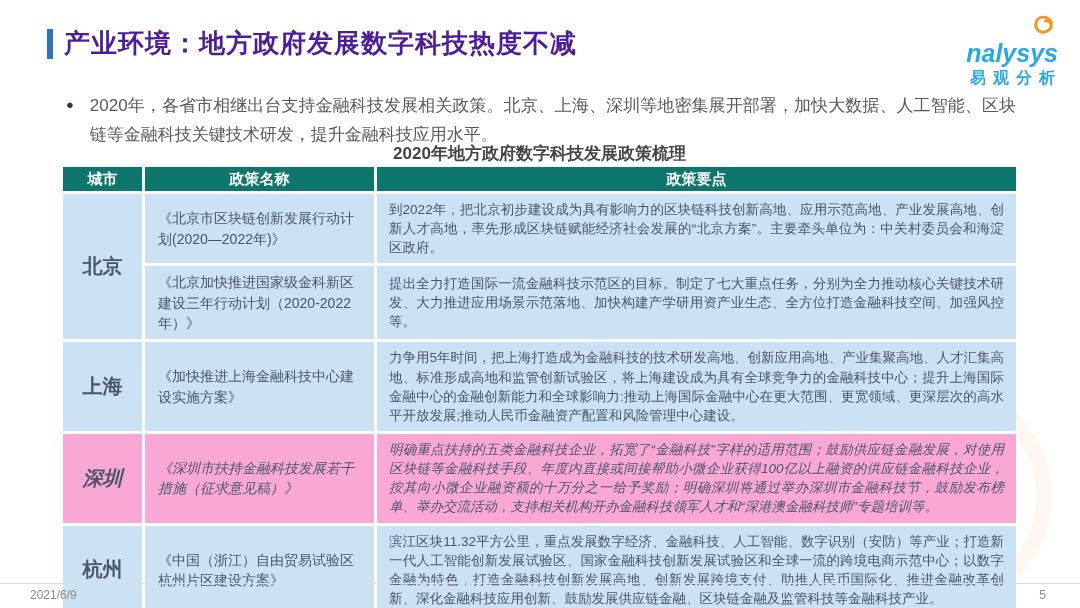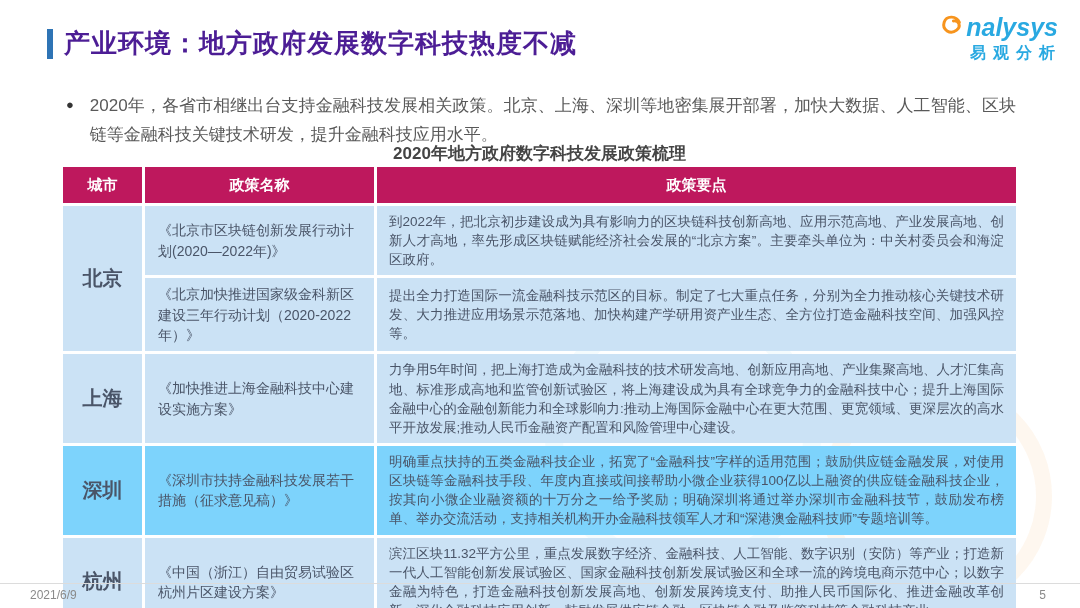--- a/index.html
+++ b/index.html
@@ -6,46 +6,46 @@
   body{
     width:1080px;height:608px;position:relative;background:#ffffff;
     font-family:"Liberation Sans","DejaVu Sans",sans-serif;
     overflow:hidden;color:#595959;
   }
   
   .slide-header{position:absolute;top:26px;left:47px;display:flex;align-items:center;}
   .accent-bar{width:6px;height:30px;background:#2E74B5;margin-right:11px;}
   .slide-title{font-size:26px;font-weight:bold;color:#4c1d95;letter-spacing:1px;}
   .logo{position:absolute;top:14px;right:22px;text-align:right;line-height:1;}
-  .logo-row{display:flex;align-items:center;justify-content:flex-end;}
+  .logo-row{display:flex;align-items:flex-end;justify-content:flex-end;flex-direction:column;}
   .logo-en{font-size:25px;font-weight:bold;color:#29A9E1;letter-spacing:0px;font-style:italic;}
   .logo-cn{font-size:16px;font-weight:bold;color:#29A9E1;letter-spacing:7px;margin-top:4px;margin-right:-4px;font-family:Liberation Serif, serif;}
   
   .intro{position:absolute;top:92px;left:66px;width:950px;display:flex;}
   .bullet-dot{font-size:13px;color:#333;margin:5px 16px 0 0;}
   .intro-text{font-size:17px;line-height:1.7;color:#595959;text-align:justify;}
   
   .table-title{position:absolute;top:142px;left:63px;width:953px;text-align:center;
     font-size:17px;font-weight:bold;color:#444444;}
   .policy-table{position:absolute;top:167px;left:63px;width:953px;display:flex;
     flex-direction:column;gap:3px;}
   .t-header{display:flex;gap:3px;}
-  .t-header .cell{background:#be185d;color:#ffffff;font-weight:bold;font-size:15px;
-    display:flex;align-items:center;justify-content:center;height:36px;}
+  .t-header .cell{background:#0f766e;color:#ffffff;font-weight:bold;font-size:15px;
+    display:flex;align-items:center;justify-content:center;height:24px;}
   .t-row{display:flex;gap:3px;align-items:stretch;}
   .cell-city{width:79px;flex:none;display:flex;align-items:center;justify-content:center;
     font-size:20px;font-weight:bold;color:#4A5568;}
   .cell-name{width:229px;flex:none;display:flex;align-items:center;
     font-size:14px;color:#4A5568;padding:6px 13px;box-sizing:border-box;line-height:1.45;}
   .cell-points{flex:1;display:flex;align-items:center;font-size:13.5px;color:#4A5568;
     padding:6px 12px;box-sizing:border-box;line-height:1.42;text-align:justify;}
   .t-policies{flex:1;display:flex;flex-direction:column;gap:3px;}
   .t-subrow{display:flex;gap:3px;flex:1;align-items:stretch;}
   .shade-medium{background:#CBE2F5;}
-  .shade-light{background:#7dd3fc;}
+  .shade-light{background:#f9a8d4;font-style:italic;}
   
   .footer{position:absolute;left:0;right:0;bottom:0;height:24px;border-top:1px solid #DCDCDC;
     font-size:12px;color:#8A8A8A;}
   .footer-date{position:absolute;left:30px;top:4px;}
   .footer-slogan{position:absolute;left:0;right:0;top:4px;text-align:center;margin-top:48px;}
   .footer-page{position:absolute;right:34px;top:4px;}
   
   .wm{position:absolute;border-radius:50%;pointer-events:none;}
   .wm1{width:240px;height:240px;border:18px solid rgba(41,169,225,0.05);left:545px;top:300px;}
   .wm2{width:200px;height:200px;border:16px solid rgba(247,148,29,0.07);left:820px;top:380px;}

